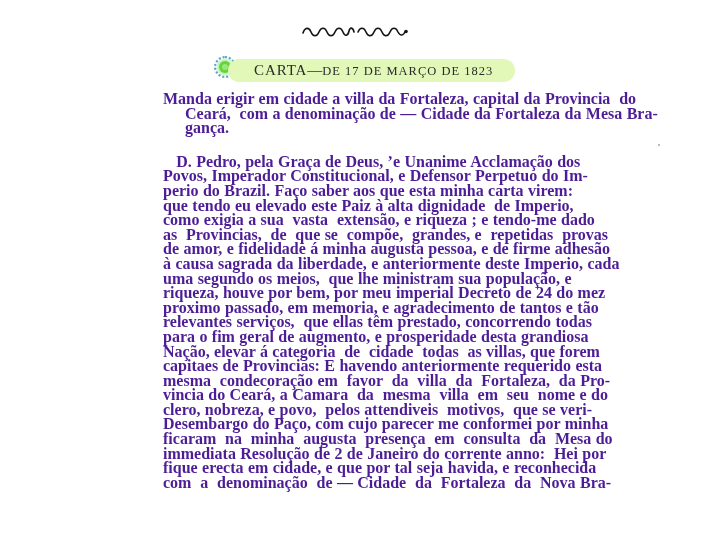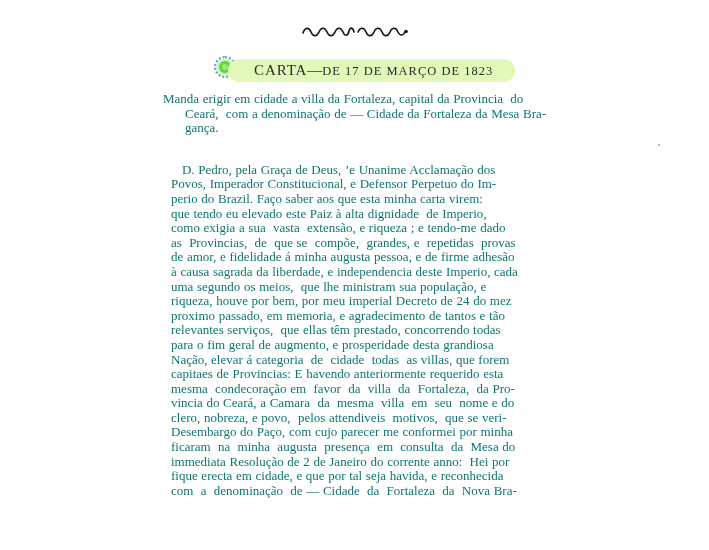--- a/index.html
+++ b/index.html
@@ -98,38 +98,39 @@
   .heading-text .dash { font-size: 15px; letter-spacing: 0; }
 
   
   .column {
     position: absolute;
     left: 163px;
     top: 92px;
     width: 435px;
   }
   .para {
-    color: #0f766e;
-    font-size: 13px;
+    color: #4c1d95;
+    font-size: 16px;
     line-height: 14.6px;
     text-align: justify;
     text-align-last: left;
     word-spacing: 0.4px;
+    font-weight: bold;
   }
   .para.lead {
     margin: 0 0 0 0;
     padding-left: 0;
   }
   .para.lead .ln { display: block; white-space: pre; }
   .para.lead .ln.i1 { padding-left: 22px; }
   .para.lead .ln.i2 { padding-left: 22px; }
 
   .spacer { height: 19px; }
 
-  .para.body { margin: 8px; }
+  .para.body { margin: 0; }
   .para.body .ln { display: block; white-space: pre; }
 
   
   .speck {
     position: absolute;
     left: 658px;
     top: 144px;
     width: 2px;
     height: 2px;
     background: #b9b9b9;
@@ -172,21 +173,21 @@
     <div class="spacer"></div>
 
     <div class="para body">
       <span class="ln">   D. Pedro, pela Graça de Deus, ’e Unanime Acclamação dos</span>
       <span class="ln">Povos, Imperador Constitucional, e Defensor Perpetuo do Im-</span>
       <span class="ln">perio do Brazil. Faço saber aos que esta minha carta virem:</span>
       <span class="ln">que tendo eu elevado este Paiz à alta dignidade  de Imperio,</span>
       <span class="ln">como exigia a sua  vasta  extensão, e riqueza ; e tendo-me dado</span>
       <span class="ln">as  Provincias,  de  que se  compõe,  grandes, e  repetidas  provas</span>
       <span class="ln">de amor, e fidelidade á minha augusta pessoa, e de firme adhesão</span>
-      <span class="ln">à causa sagrada da liberdade, e independencia deste Imperio, cada</span>
+      <span class="ln">à causa sagrada da liberdade, e anteriormente deste Imperio, cada</span>
       <span class="ln">uma segundo os meios,  que lhe ministram sua população, e</span>
       <span class="ln">riqueza, houve por bem, por meu imperial Decreto de 24 do mez</span>
       <span class="ln">proximo passado, em memoria, e agradecimento de tantos e tão</span>
       <span class="ln">relevantes serviços,  que ellas têm prestado, concorrendo todas</span>
       <span class="ln">para o fim geral de augmento, e prosperidade desta grandiosa</span>
       <span class="ln">Nação, elevar á categoria  de  cidade  todas  as villas, que forem</span>
       <span class="ln">capitaes de Provincias: E havendo anteriormente requerido esta</span>
       <span class="ln">mesma  condecoração em  favor  da  villa  da  Fortaleza,  da Pro-</span>
       <span class="ln">vincia do Ceará, a Camara  da  mesma  villa  em  seu  nome e do</span>
       <span class="ln">clero, nobreza, e povo,  pelos attendiveis  motivos,  que se veri-</span>

